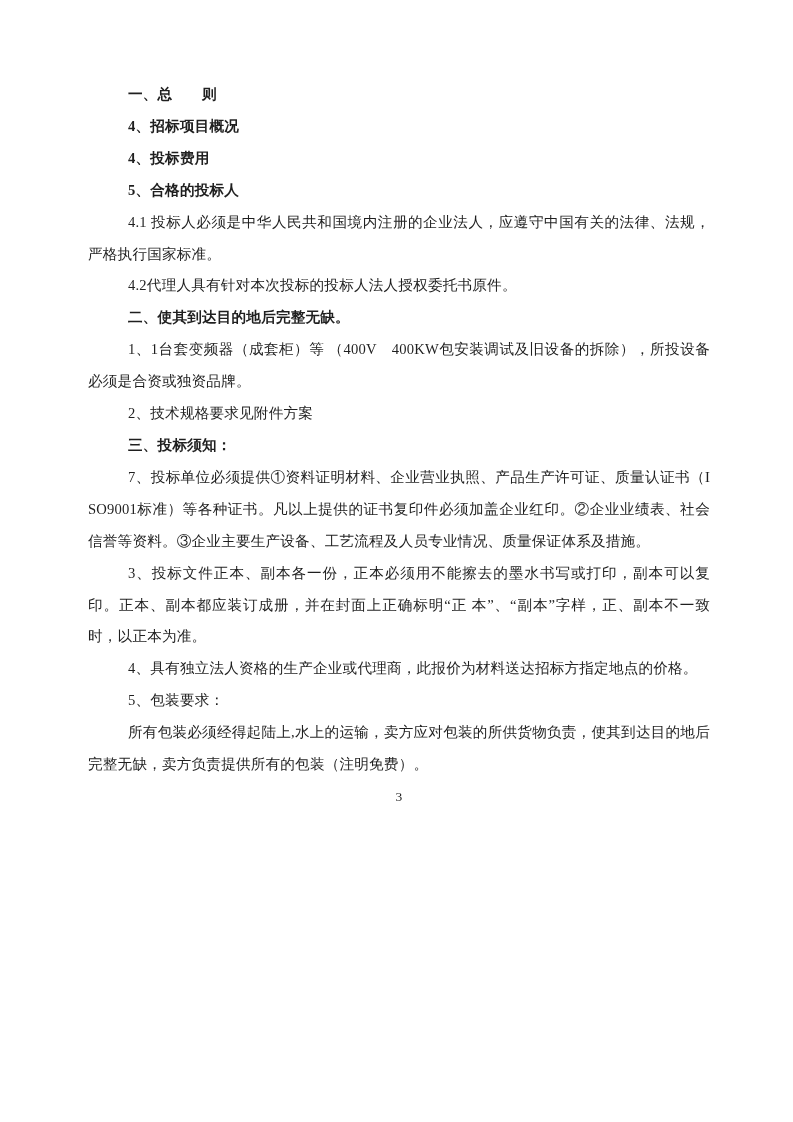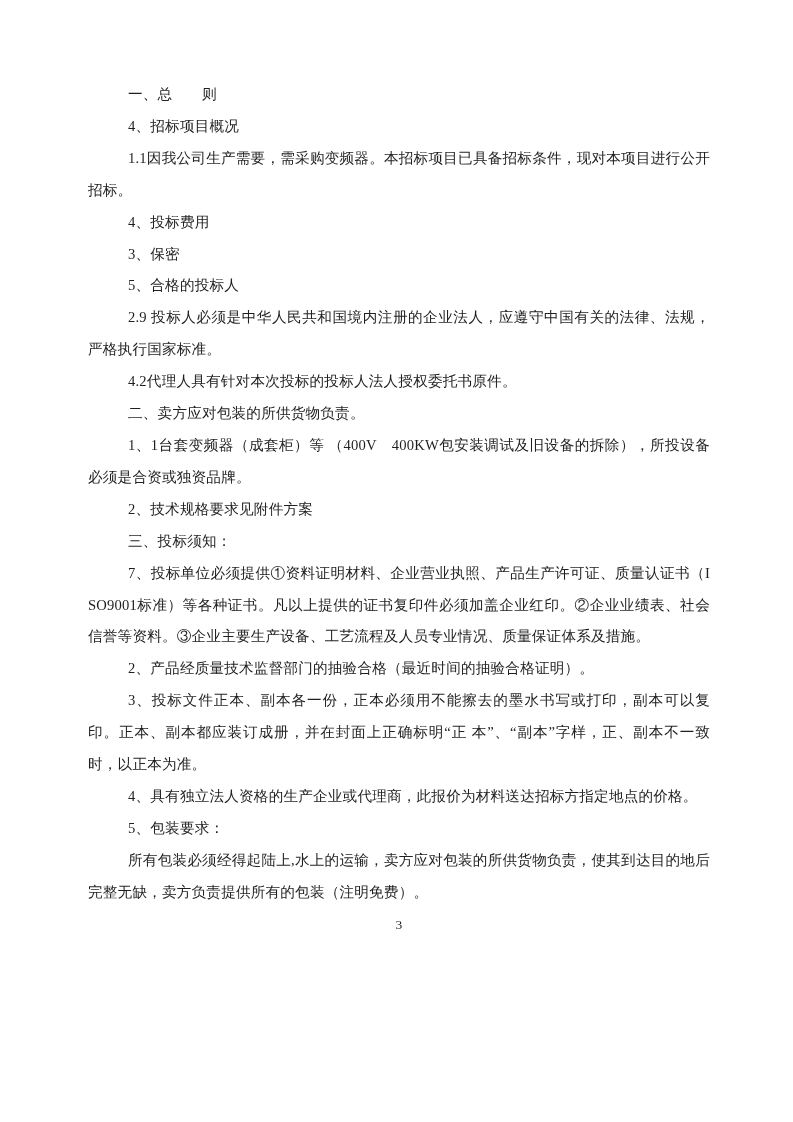--- a/index.html
+++ b/index.html
@@ -25,47 +25,44 @@
   .content p {
     margin: 0;
     font-size: 14.6px;
     line-height: 31.9px;
     text-align: justify;
     text-indent: 40px;
     letter-spacing: 0.2px;
     word-break: break-all;
   }
   .content p.heading {
-    font-weight: 400;
+    font-weight: 700;
   }
   .content p.page-number {
     text-align: center;
     text-indent: 0;
     font-size: 13.5px;
   }
 </style>
 </head>
 <body>
 
 <div class="page" style="background: rgb(255, 255, 255);">
   <div class="content" style="color: rgb(31, 31, 31);">
 
     <p class="heading">一、总　　则</p>
       <p class="heading">4、招标项目概况</p>
-      <p class="body">1.1因我公司生产需要，需采购变频器。本招标项目已具备招标条件，现对本项目进行公开招标。</p>
       <p class="heading">4、投标费用</p>
-      <p class="heading">3、保密</p>
       <p class="heading">5、合格的投标人</p>
-      <p class="body">2.9 投标人必须是中华人民共和国境内注册的企业法人，应遵守中国有关的法律、法规，严格执行国家标准。</p>
+      <p class="body">4.1 投标人必须是中华人民共和国境内注册的企业法人，应遵守中国有关的法律、法规，严格执行国家标准。</p>
       <p class="body">4.2代理人具有针对本次投标的投标人法人授权委托书原件。</p>
-      <p class="heading">二、卖方应对包装的所供货物负责。</p>
+      <p class="heading">二、使其到达目的地后完整无缺。</p>
       <p class="body">1、1台套变频器（成套柜）等 （400V　400KW包安装调试及旧设备的拆除），所投设备必须是合资或独资品牌。</p>
       <p class="body">2、技术规格要求见附件方案</p>
       <p class="heading">三、投标须知：</p>
       <p class="body">7、投标单位必须提供①资料证明材料、企业营业执照、产品生产许可证、质量认证书（ISO9001标准）等各种证书。凡以上提供的证书复印件必须加盖企业红印。②企业业绩表、社会信誉等资料。③企业主要生产设备、工艺流程及人员专业情况、质量保证体系及措施。</p>
-      <p class="body">2、产品经质量技术监督部门的抽验合格（最近时间的抽验合格证明）。</p>
       <p class="body">3、投标文件正本、副本各一份，正本必须用不能擦去的墨水书写或打印，副本可以复印。正本、副本都应装订成册，并在封面上正确标明“正 本”、“副本”字样，正、副本不一致时，以正本为准。</p>
       <p class="body">4、具有独立法人资格的生产企业或代理商，此报价为材料送达招标方指定地点的价格。</p>
       <p class="body">5、包装要求：</p>
       <p class="body">所有包装必须经得起陆上,水上的运输，卖方应对包装的所供货物负责，使其到达目的地后完整无缺，卖方负责提供所有的包装（注明免费）。</p>
       <p class="page-number">3</p>
   </div>
 </div>
 
 </body></html>

